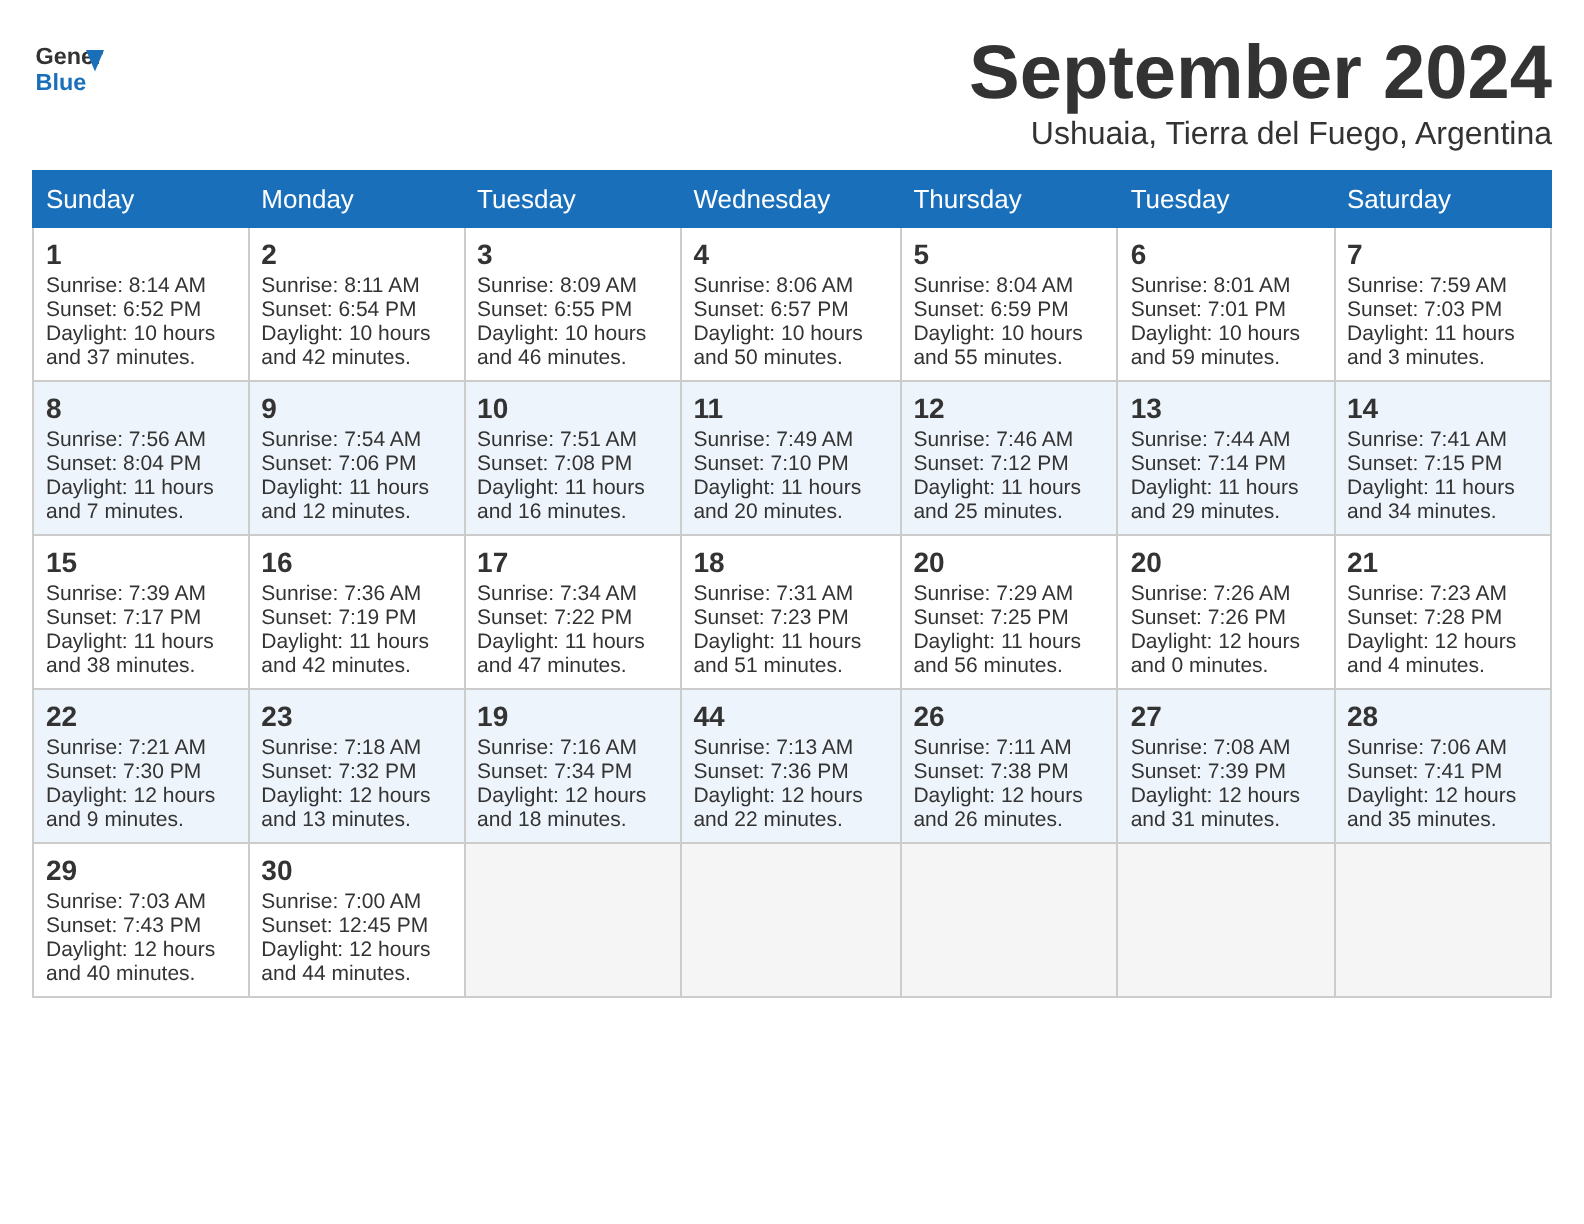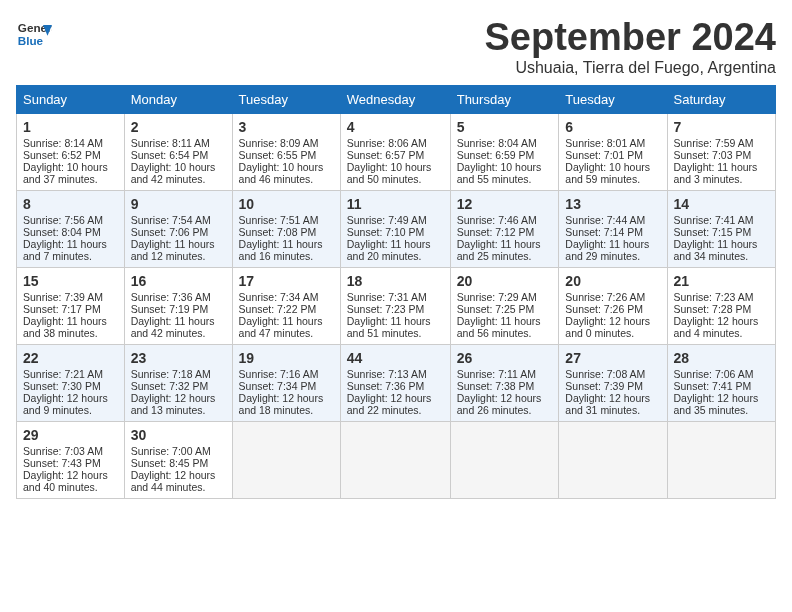--- a/index.html
+++ b/index.html
@@ -139,21 +139,21 @@
         <td><span class="day-num">22</span><span>Sunrise: 7:21 AM</span><br><span>Sunset: 7:30 PM</span><br><span>Daylight: 12 hours and 9 minutes.</span></td>
         <td><span class="day-num">23</span><span>Sunrise: 7:18 AM</span><br><span>Sunset: 7:32 PM</span><br><span>Daylight: 12 hours and 13 minutes.</span></td>
         <td><span class="day-num">19</span><span>Sunrise: 7:16 AM</span><br><span>Sunset: 7:34 PM</span><br><span>Daylight: 12 hours and 18 minutes.</span></td>
         <td><span class="day-num">44</span><span>Sunrise: 7:13 AM</span><br><span>Sunset: 7:36 PM</span><br><span>Daylight: 12 hours and 22 minutes.</span></td>
         <td><span class="day-num">26</span><span>Sunrise: 7:11 AM</span><br><span>Sunset: 7:38 PM</span><br><span>Daylight: 12 hours and 26 minutes.</span></td>
         <td><span class="day-num">27</span><span>Sunrise: 7:08 AM</span><br><span>Sunset: 7:39 PM</span><br><span>Daylight: 12 hours and 31 minutes.</span></td>
         <td><span class="day-num">28</span><span>Sunrise: 7:06 AM</span><br><span>Sunset: 7:41 PM</span><br><span>Daylight: 12 hours and 35 minutes.</span></td>
       </tr>
       <tr>
         <td><span class="day-num">29</span><span>Sunrise: 7:03 AM</span><br><span>Sunset: 7:43 PM</span><br><span>Daylight: 12 hours and 40 minutes.</span></td>
-        <td><span class="day-num">30</span><span>Sunrise: 7:00 AM</span><br><span>Sunset: 8:45 PM</span><br><span>Daylight: 12 hours and 44 minutes.</span></td>
+        <td><span class="day-num">30</span><span>Sunrise: 7:00 AM</span><br><span>Sunset: 12:45 PM</span><br><span>Daylight: 12 hours and 44 minutes.</span></td>
         <td class="empty"></td>
         <td class="empty"></td>
         <td class="empty"></td>
         <td class="empty"></td>
         <td class="empty"></td>
       </tr>
     </tbody>
 </table>
 
 </body></html>

